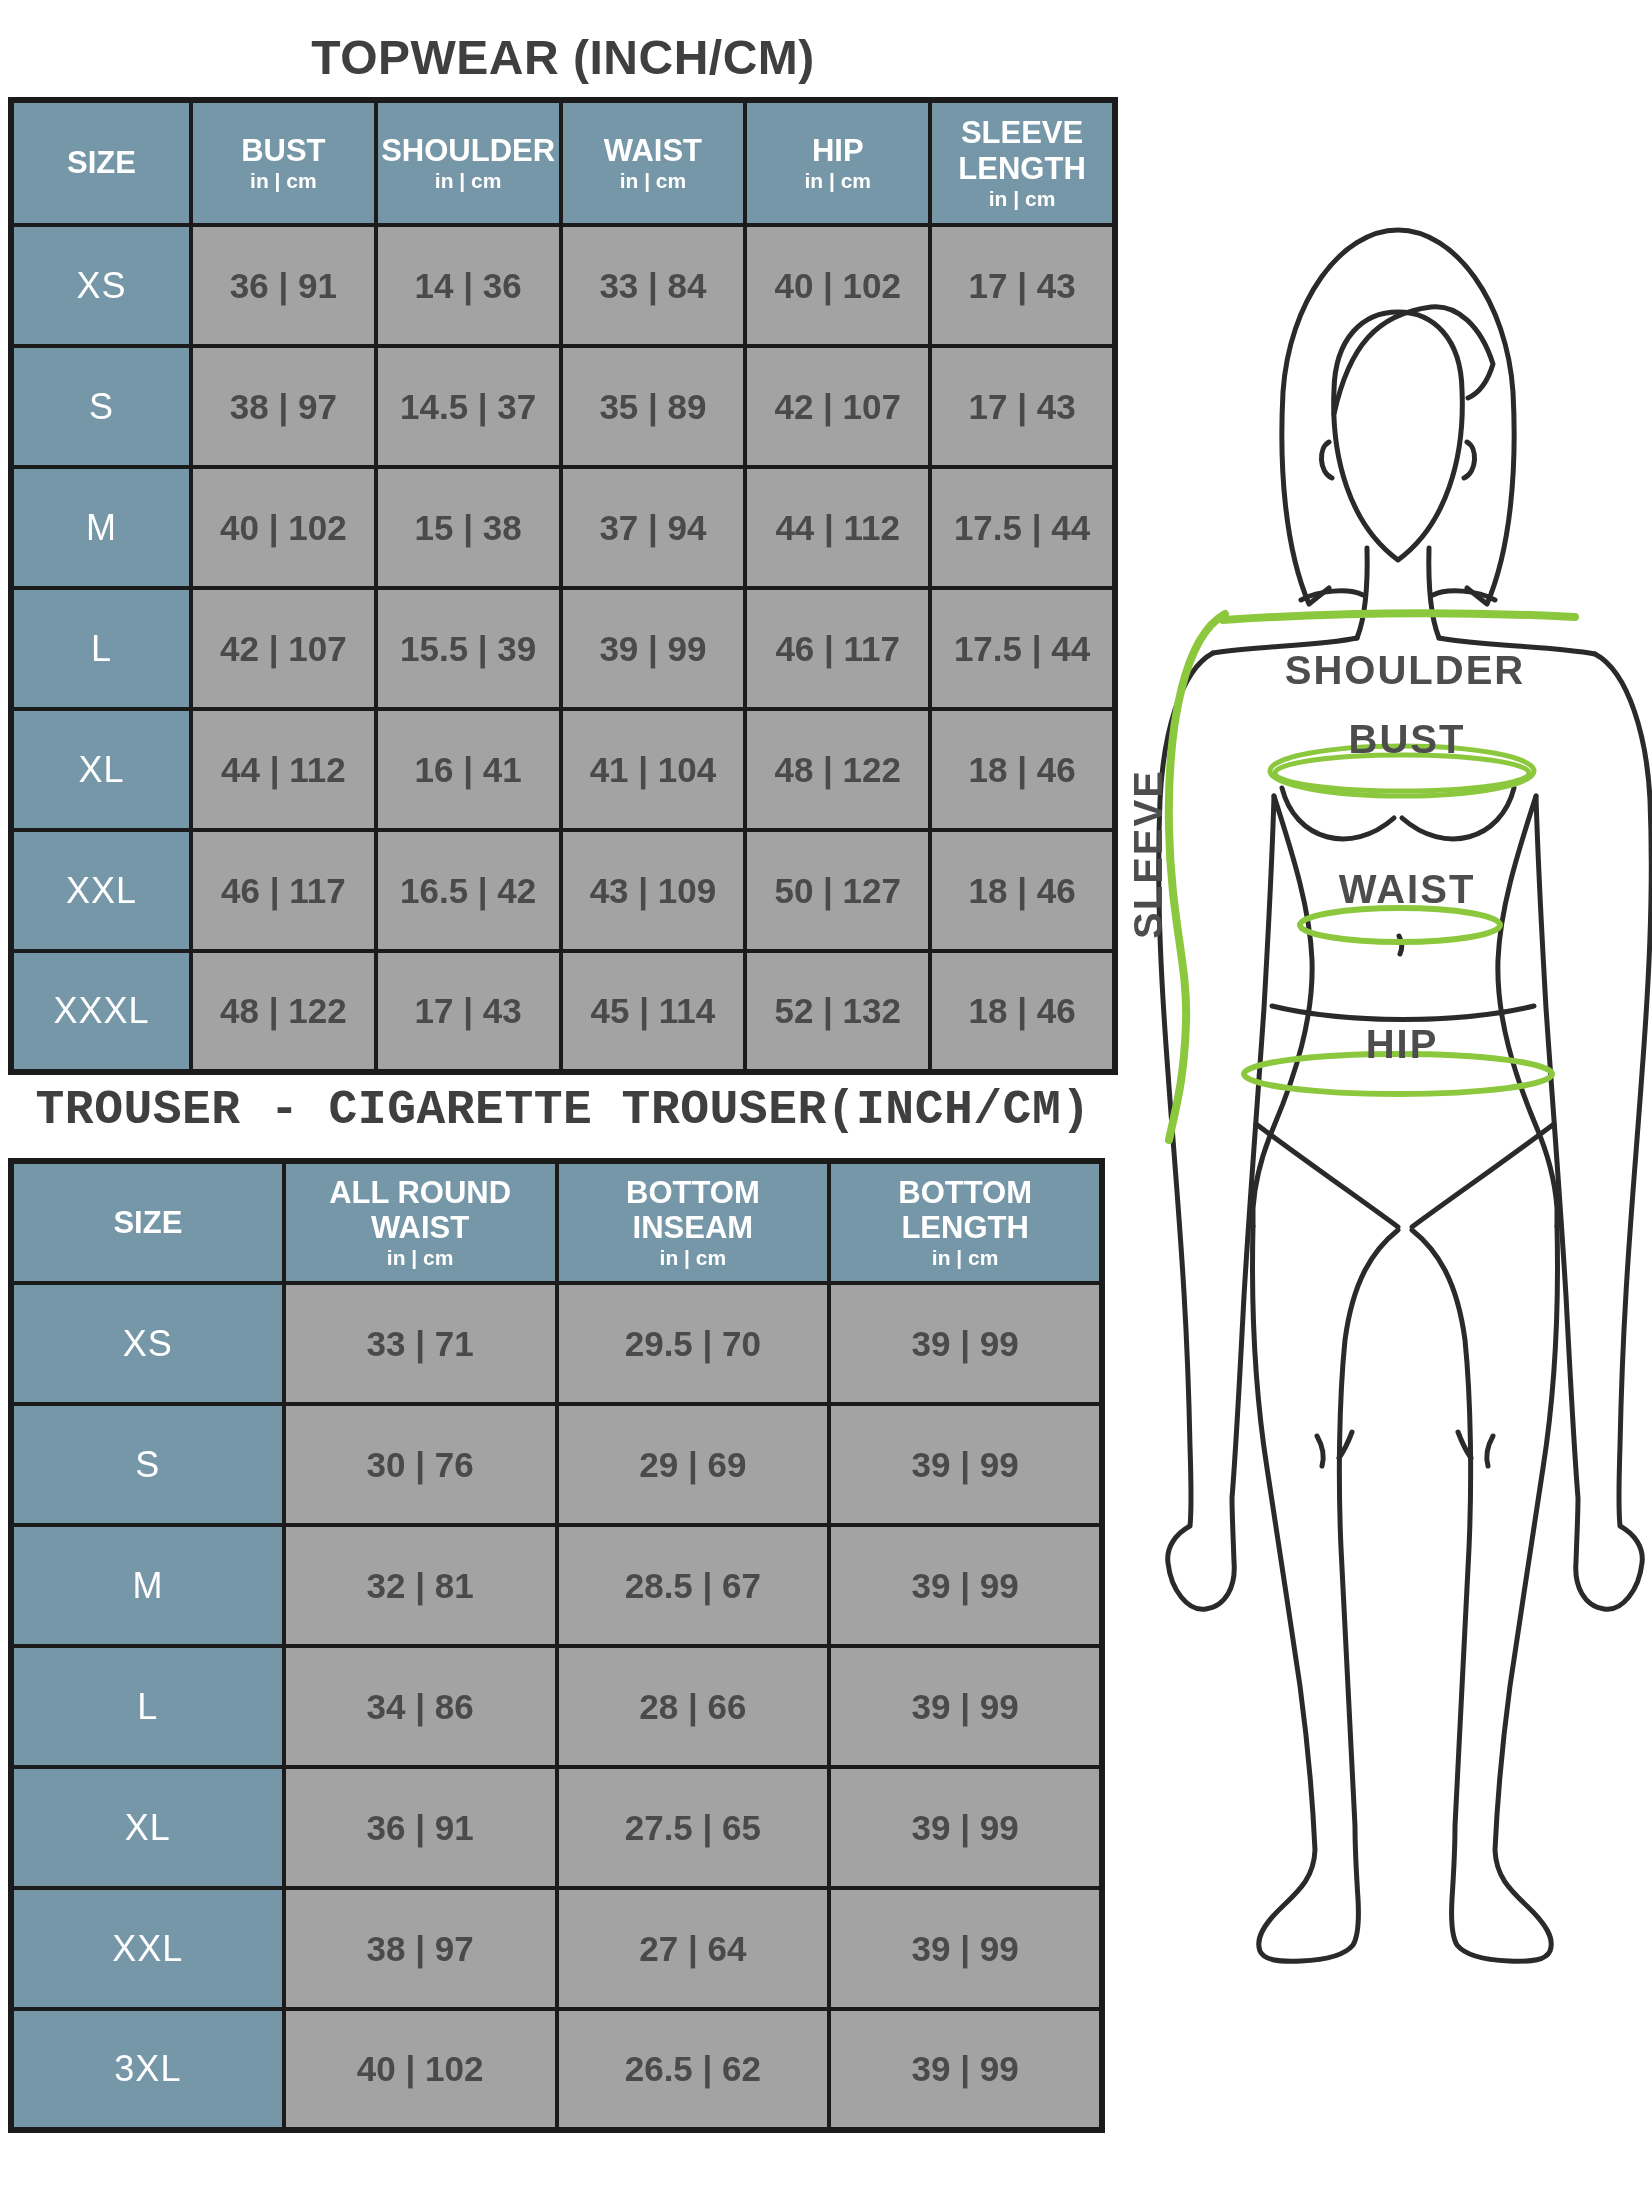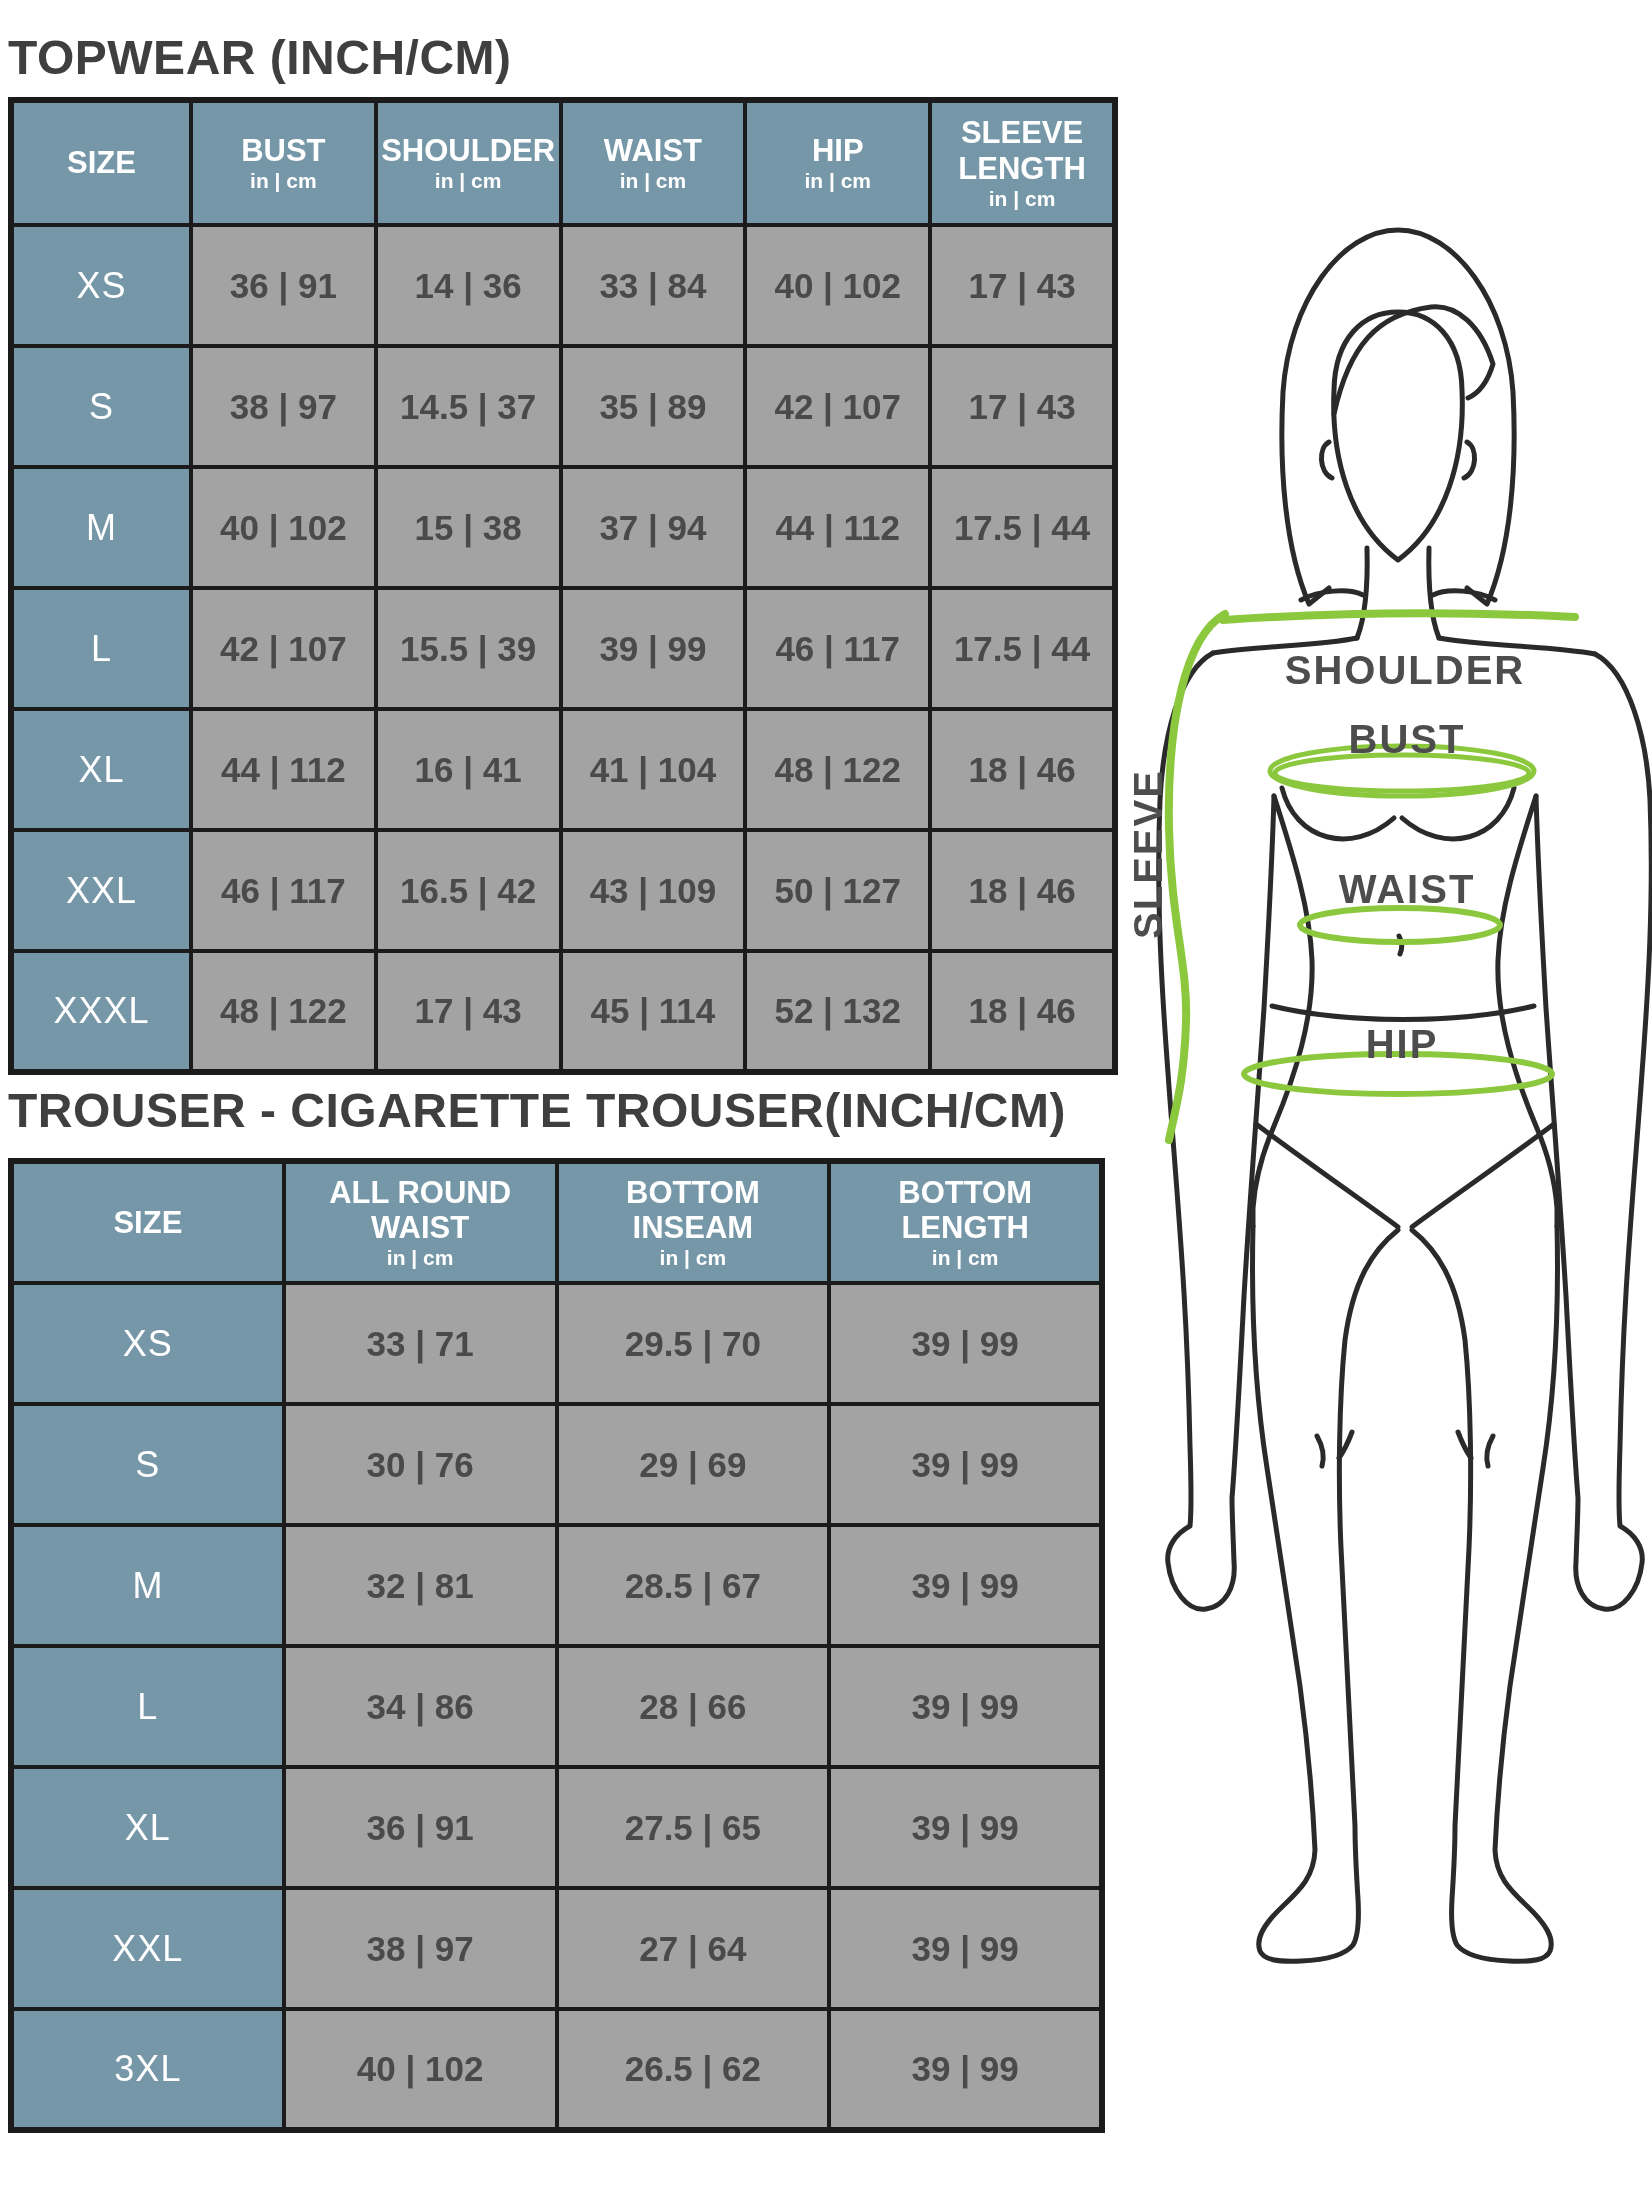--- a/index.html
+++ b/index.html
@@ -10,24 +10,24 @@
     --title-text:#3f3f3f;
     --measure-line-green:#8cc83e;
     --figure-outline:#2a2a2a;
     --figure-label-text:#4d4d4d;
     --page-bg:#ffffff;
   }
   html,body{margin:0;padding:0;}
   body{font-family:"Liberation Sans","DejaVu Sans",sans-serif;background:#e8e8e8;}
   .page{position:relative;width:1652px;height:2200px;background:var(--page-bg);overflow:hidden;}
 
-  .chart-title{position:absolute;text-align:left;font-weight:bold;color:var(--title-text);
+  .chart-title{position:absolute;text-align:center;font-weight:bold;color:var(--title-text);
     font-size:48px;letter-spacing:0.5px;white-space:nowrap;}
   #topwear-title{left:8px;top:30px;width:1110px;}
-  #trouser-title{left:8px;top:1083px;width:1110px;}
+  #trouser-title{left:8px;top:1083px;width:1110px;font-family:Liberation Mono, monospace;}
 
   table.size-table{position:absolute;border-collapse:collapse;table-layout:fixed;
     border:6px solid var(--table-border);background:#fff;}
   #topwear-table{left:8px;top:97px;width:1110px;}
   #trouser-table{left:8px;top:1158px;width:1097px;}
   .size-table th,.size-table td{border:4px solid var(--table-border);text-align:center;vertical-align:middle;padding:0;}
   .size-table thead th{background:var(--table-header-bg);color:var(--header-text);font-weight:bold;}
   #topwear-table thead tr{height:125px;}
   #trouser-table thead tr{height:122px;}
   .size-table tbody tr{height:121px;}

